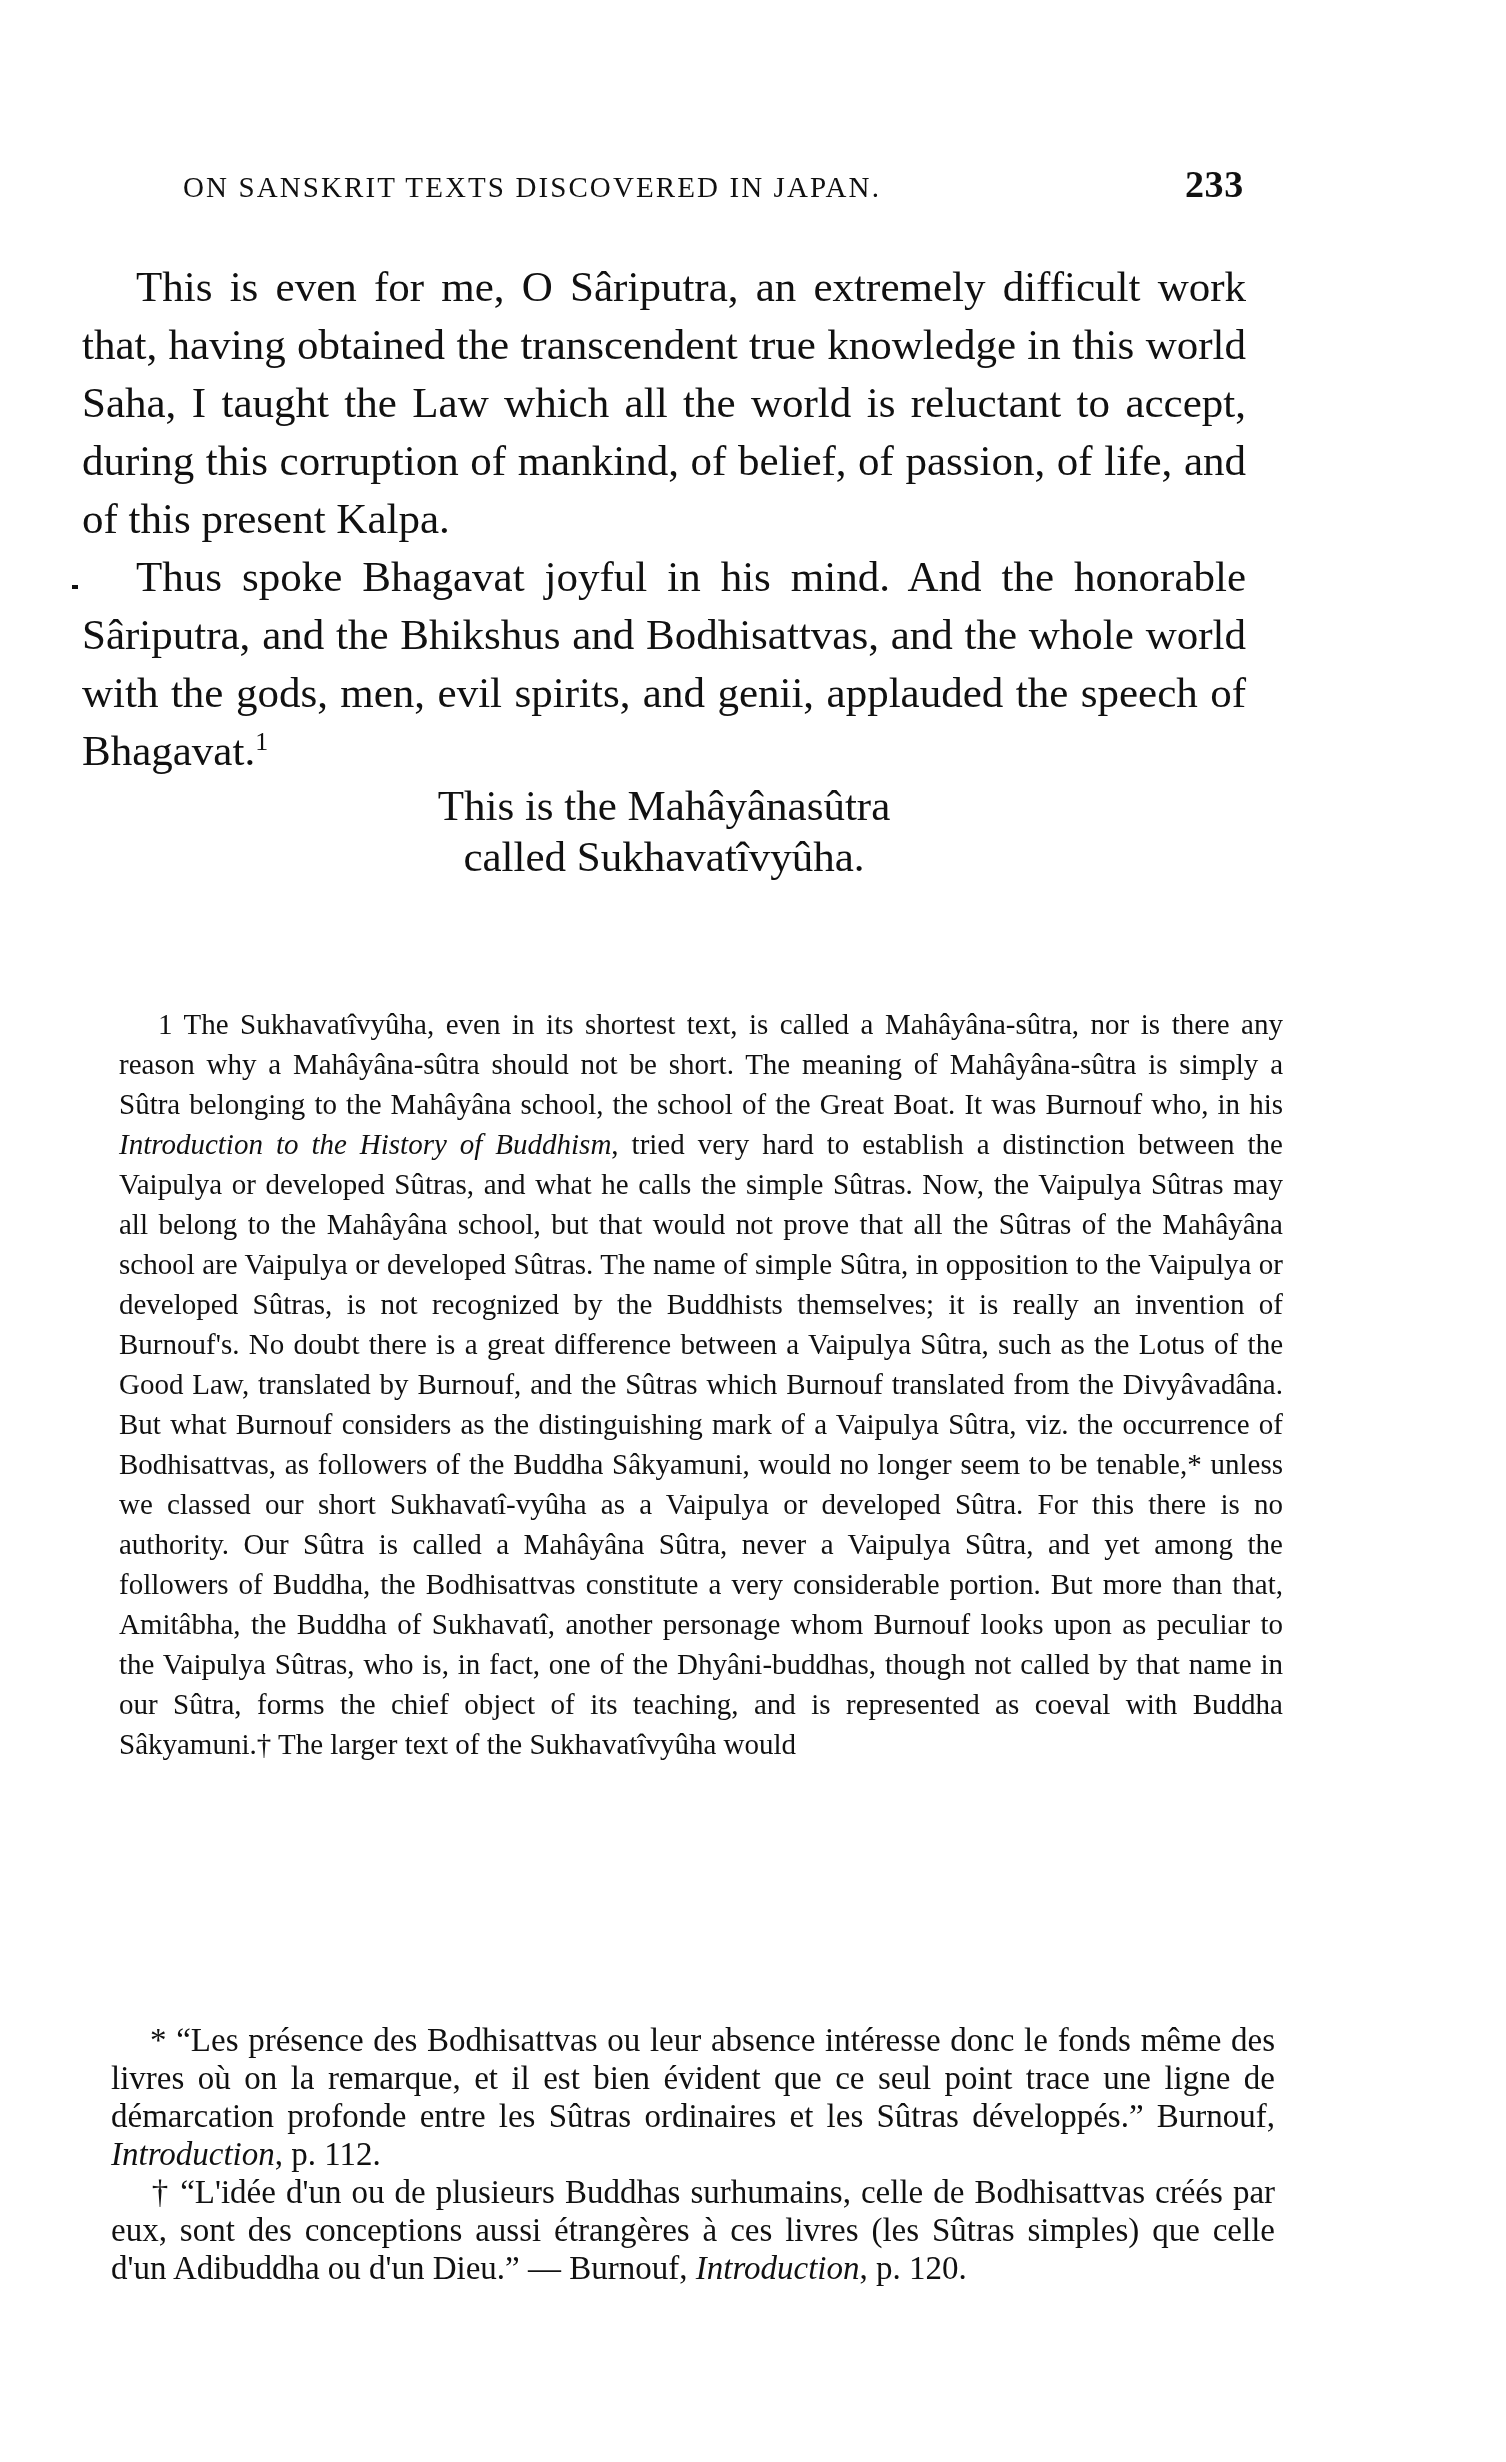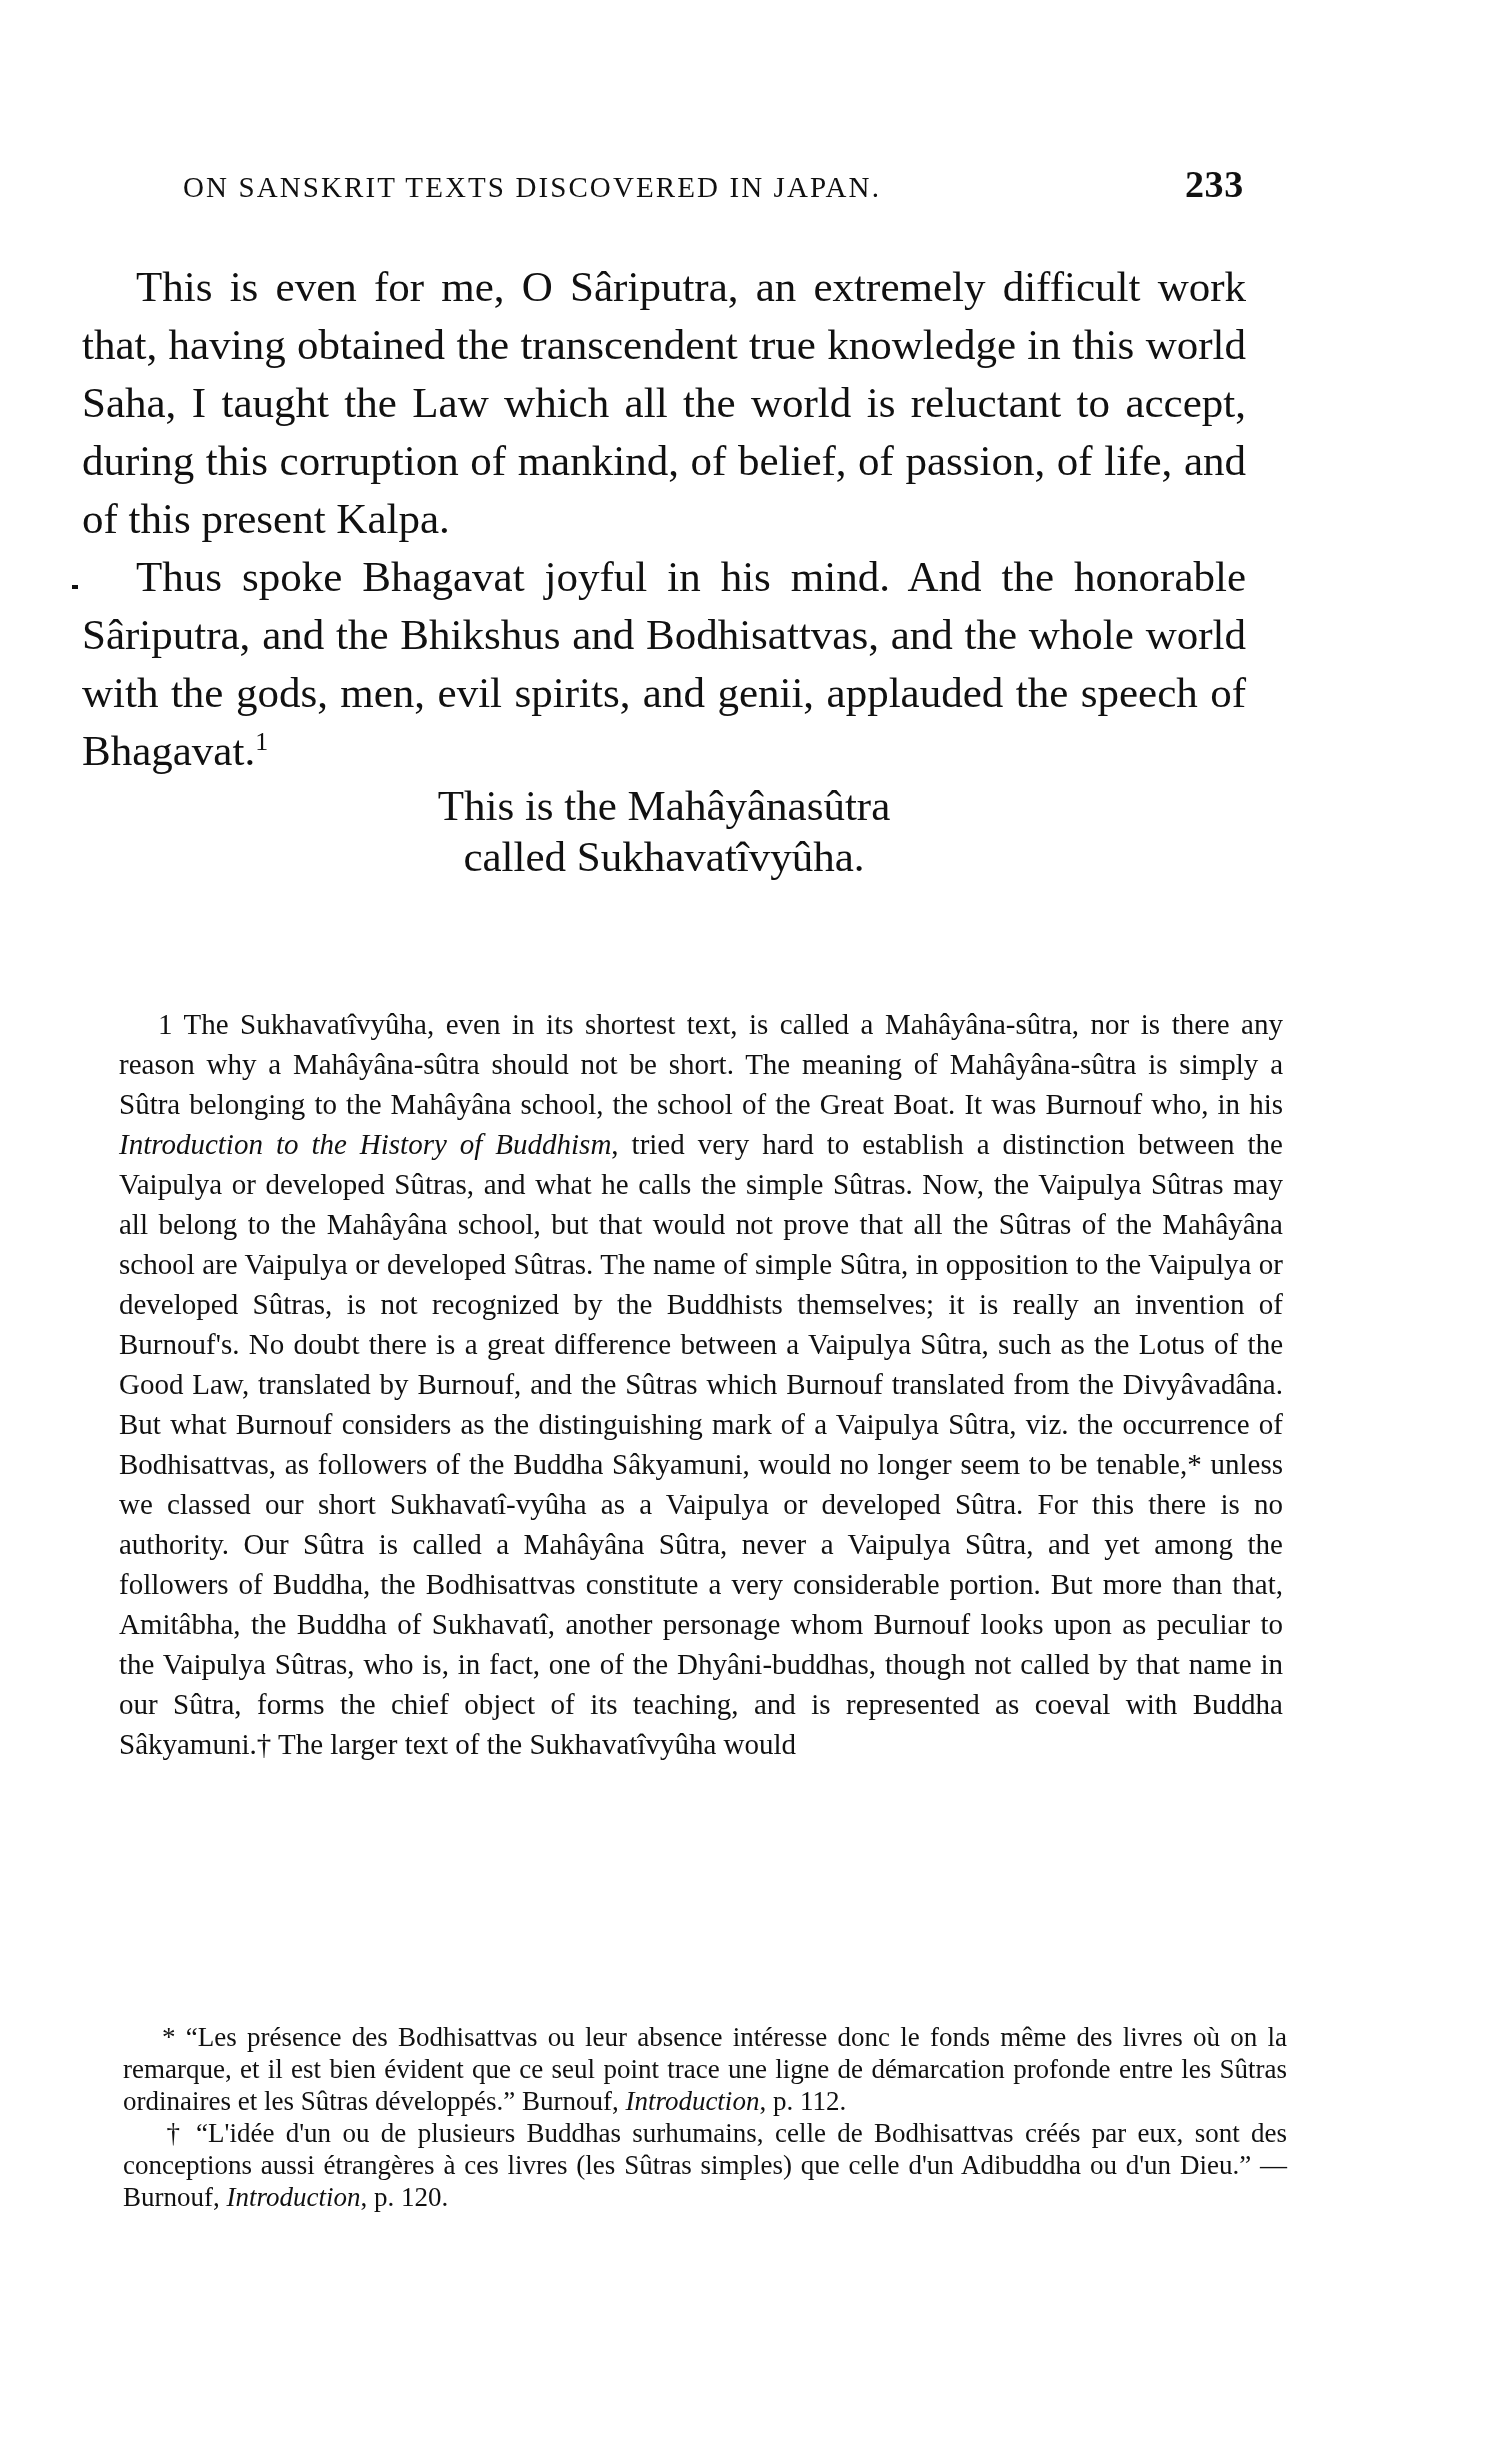--- a/index.html
+++ b/index.html
@@ -9,21 +9,21 @@
   .header { position: absolute; left: 183px; top: 162px; width: 1061px; height: 56px;
             display: flex; justify-content: space-between; align-items: baseline; }
   .running-title { font-size: 29px; letter-spacing: 2.1px; text-transform: uppercase; }
   .page-number { font-size: 38px; font-weight: bold; letter-spacing: 0.7px; margin-left: 28px; }
   .body { position: absolute; left: 82px; top: 258px; width: 1164px; }
   .para { font-size: 43px; line-height: 58px; text-align: justify; margin: 0; }
   .para .indent { display: inline-block; width: 54px; }
   .colophon { text-align: center; font-size: 43px; line-height: 51px; margin-top: 0; }
   .fn { font-size: 29px; line-height: 40px; text-align: justify; margin-left: 37px; }
   .fn-main { position: absolute; left: 82px; top: 1004px; width: 1164px; }
-  .fn-sub { position: absolute; left: 86px; top: 2021px; width: 1164px; font-size: 27px; line-height: 32px; }
+  .fn-sub { position: absolute; left: 74px; top: 2021px; width: 1164px; font-size: 33px; line-height: 38px; }
   .fn p { margin: 0; }
   .indent-sm { display: inline-block; width: 39px; }
   i { font-style: italic; }
   sup { font-size: 0.6em; vertical-align: super; line-height: 0; }
   .tick { position: absolute; left: 72px; top: 585px; width: 5.6px; height: 4.2px; background: #111; }
 </style>
 </head>
 <body>
 
 <div class="page">

